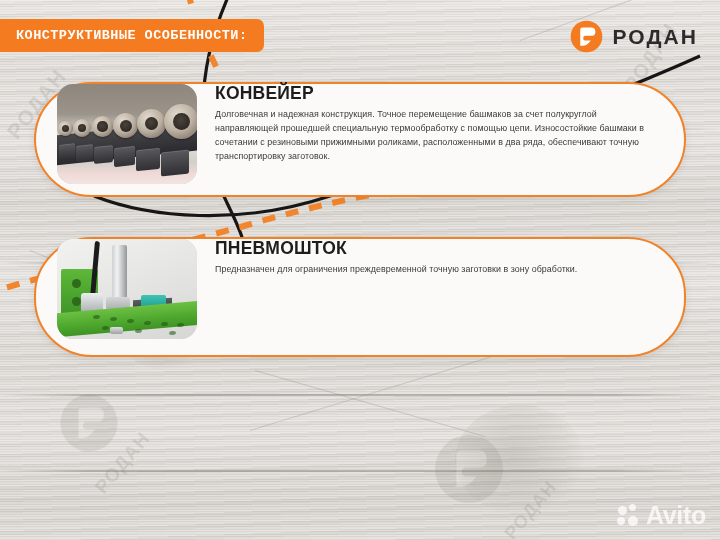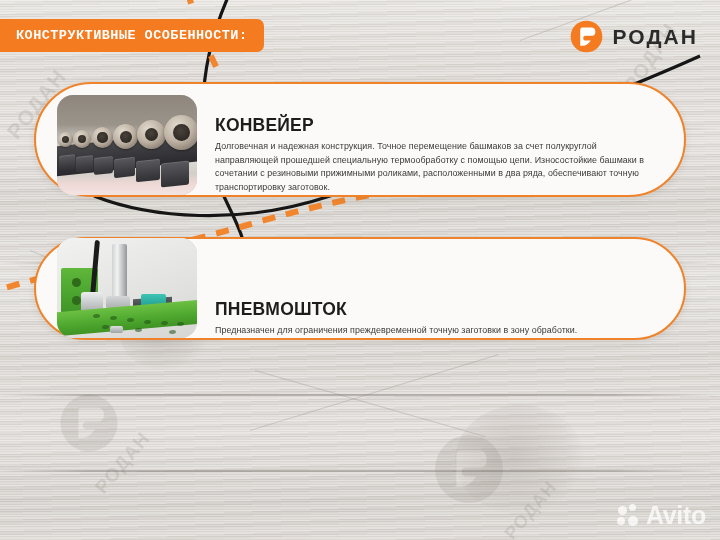--- a/index.html
+++ b/index.html
@@ -47,24 +47,24 @@
   .banner-text{color:#fff;font-size:13.5px;font-weight:700;letter-spacing:.035em;
     line-height:1;white-space:nowrap;font-family:Liberation Mono, monospace;}
 
   
   .logo{position:absolute;right:22px;top:20px;display:flex;align-items:center;gap:9px;z-index:6;}
   .logo-mark{width:33px;height:33px;flex:0 0 33px;}
   .logo-word{font-size:21px;font-weight:700;color:#2b2b2b;letter-spacing:.10em;line-height:1;}
 
   
   .card{position:absolute;background:#fbfaf8;border:2px solid #F0832A;
-    box-sizing:border-box;display:flex;align-items:flex-end;z-index:5;
+    box-sizing:border-box;display:flex;align-items:flex-start;z-index:5;
     box-shadow:0 2px 7px rgba(80,70,60,.12);}
   #card-1{left:34px;top:82px;width:652px;height:115px;border-radius:58px;}
-  #card-2{left:34px;top:237px;width:652px;height:103px;border-radius:58px;}
+  #card-2{left:34px;top:237px;width:652px;height:120px;border-radius:58px;}
 
   .thumb{flex:0 0 auto;width:140px;height:100px;border-radius:16px;overflow:hidden;
     margin-left:21px;position:relative;background:#cfcdc9;}
   .card-body{flex:1 1 auto;padding:0 26px 0 18px;min-width:0;}
   .card-title{font-size:17.5px;font-weight:700;color:#1d1d1d;letter-spacing:.012em;
     line-height:1.1;margin:0 0 5px;}
   .card-desc{font-size:8.9px;color:#3a3a3a;line-height:1.55;margin:0;letter-spacing:.005em;}
 
   
   .t1-bg{position:absolute;inset:0;

